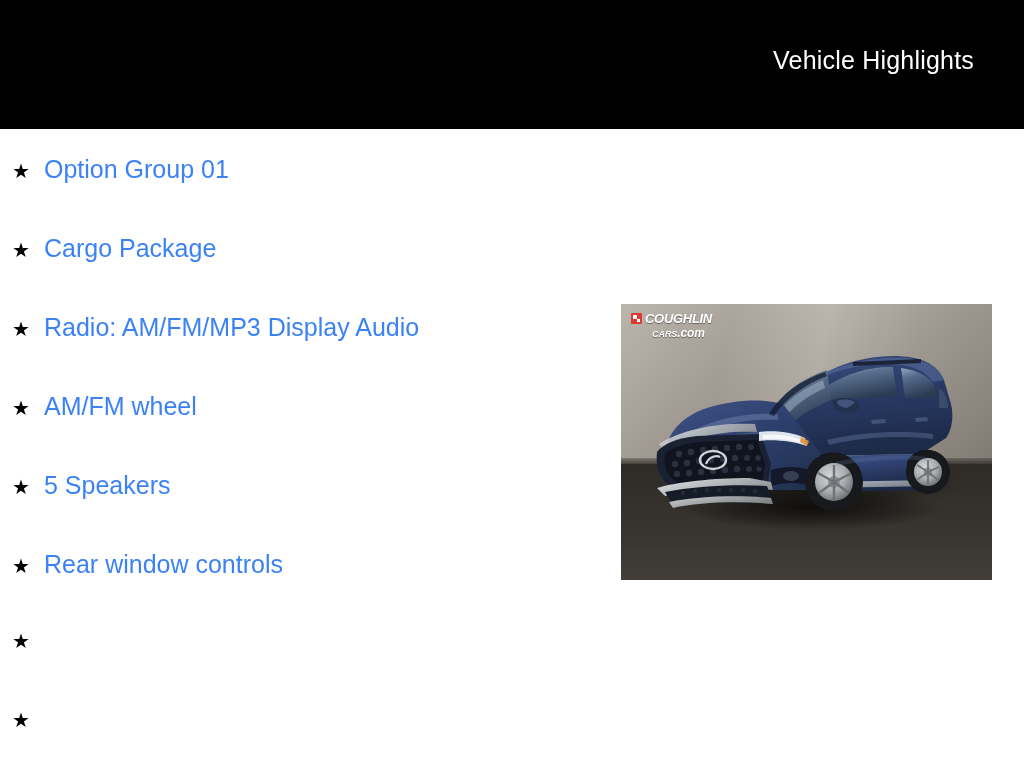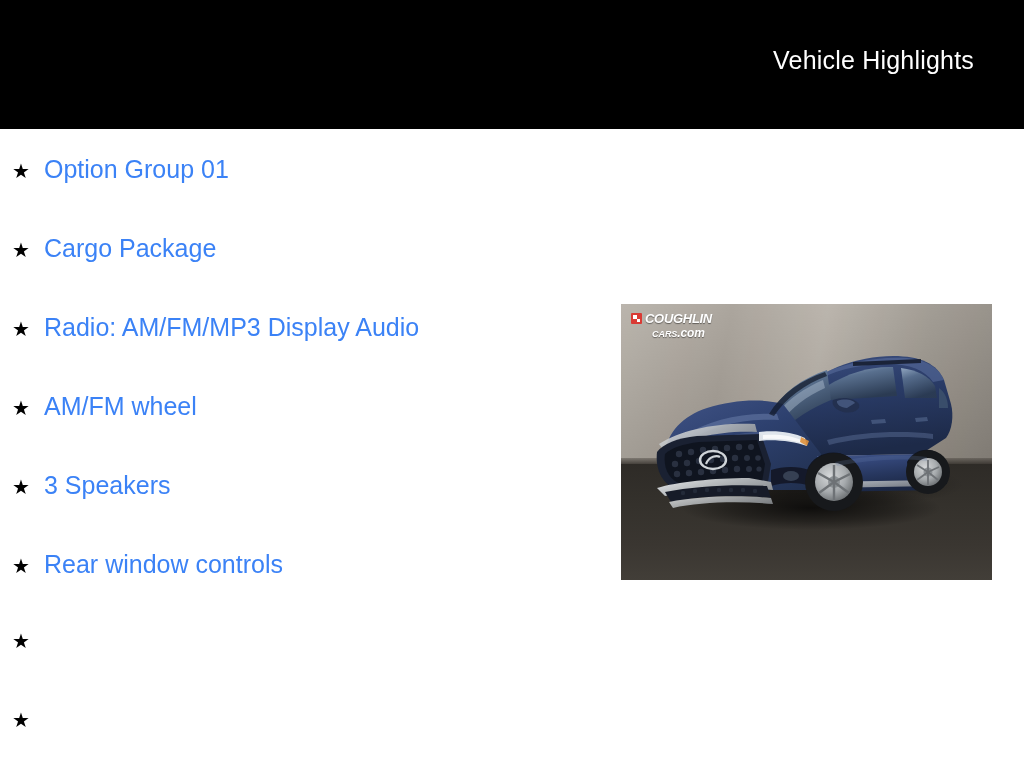--- a/index.html
+++ b/index.html
@@ -211,21 +211,21 @@
     <span class="highlight-label">Radio: AM/FM/MP3 Display Audio</span>
   </li>
 
   <li class="highlight-item">
     <span class="star-icon">★</span>
     <span class="highlight-label">AM/FM wheel</span>
   </li>
 
   <li class="highlight-item">
     <span class="star-icon">★</span>
-    <span class="highlight-label">3 Speakers</span>
+    <span class="highlight-label">5 Speakers</span>
   </li>
 
   <li class="highlight-item">
     <span class="star-icon">★</span>
     <span class="highlight-label">Rear window controls</span>
   </li>
 
   <li class="highlight-item">
     <span class="star-icon">★</span>
   </li>

